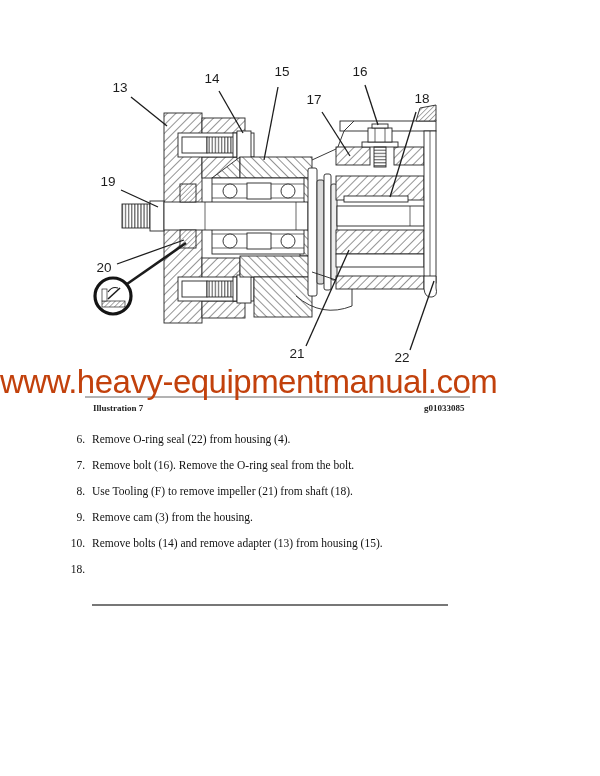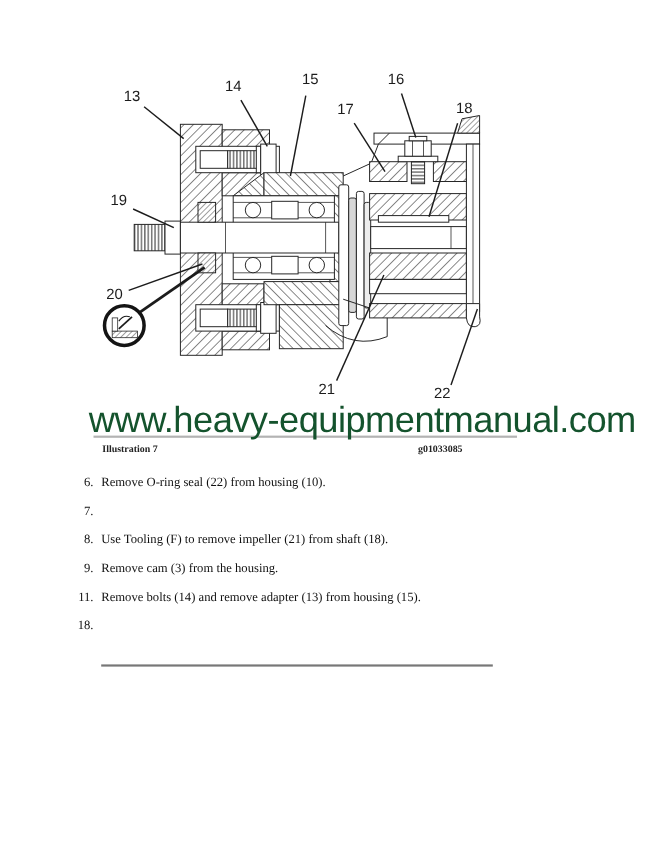--- a/index.html
+++ b/index.html
@@ -7,26 +7,26 @@
     width:600px;height:776px;position:relative;background:#ffffff;
     font-family:"Liberation Serif",serif;color:#141414;overflow:hidden;
   }
   .diagram-svg{position:absolute;left:0;top:0;width:600px;height:776px;}
   .pt{stroke:#252525;stroke-width:0.9;}
   .thin{stroke:#252525;stroke-width:0.7;}
   .co-text{font:13.5px "Liberation Sans",sans-serif;fill:#1c1c1c;}
   .leader{stroke:#1c1c1c;stroke-width:1.3;fill:none;}
   .wm-line{position:absolute;left:85px;top:396px;width:385px;height:2px;background:#b3b3b3;}
   .watermark{
-    position:absolute;left:0;top:362px;width:578px;text-align:right;
-    font:400 33px/40px "Liberation Sans",sans-serif;color:#14532d;
+    position:absolute;left:0;top:362px;width:578px;text-align:left;
+    font:400 33px/40px "Liberation Sans",sans-serif;color:#c2410c;
     letter-spacing:-0.5px;white-space:nowrap;z-index:5;
   }
   .cap-left{position:absolute;left:93px;top:403px;font:bold 9px "Liberation Serif",serif;color:#222;}
-  .cap-right{position:absolute;left:380px;top:403px;font:bold 9px "Liberation Serif",serif;color:#222;}
+  .cap-right{position:absolute;left:424px;top:403px;font:bold 9px "Liberation Serif",serif;color:#222;}
   .steps{position:absolute;left:0;top:433px;width:500px;font:11.5px/13px "Liberation Serif",serif;color:#111;}
   .step{display:flex;margin-bottom:13px;}
   .step .num{flex:0 0 85px;text-align:right;}
   .step .txt{padding-left:7px;}
   .bottom-rule{position:absolute;left:92px;top:604px;width:356px;height:2px;background:#777;}
 </style>
 </head>
 <body>
 
 <svg class="diagram-svg" viewBox="0 0 600 776">
@@ -207,35 +207,36 @@
 
 <div class="wm-line"></div>
 <div class="watermark">www.heavy-equipmentmanual.com</div>
 
 <div class="cap-left">Illustration 7</div>
 <div class="cap-right">g01033085</div>
 
 <div class="steps">
   <div class="step">
     <span class="num">6.</span>
-    <span class="txt">Remove O-ring seal (22) from housing (10).</span>
+    <span class="txt">Remove O-ring seal (22) from housing (4).</span>
   </div>
   <div class="step">
     <span class="num">7.</span>
+    <span class="txt">Remove bolt (16). Remove the O-ring seal from the bolt.</span>
   </div>
   <div class="step">
     <span class="num">8.</span>
     <span class="txt">Use Tooling (F) to remove impeller (21) from shaft (18).</span>
   </div>
   <div class="step">
     <span class="num">9.</span>
     <span class="txt">Remove cam (3) from the housing.</span>
   </div>
   <div class="step">
-    <span class="num">11.</span>
+    <span class="num">10.</span>
     <span class="txt">Remove bolts (14) and remove adapter (13) from housing (15).</span>
   </div>
   <div class="step">
     <span class="num">18.</span>
   </div>
 </div>
 
 <div class="bottom-rule"></div>
 
 </body></html>

